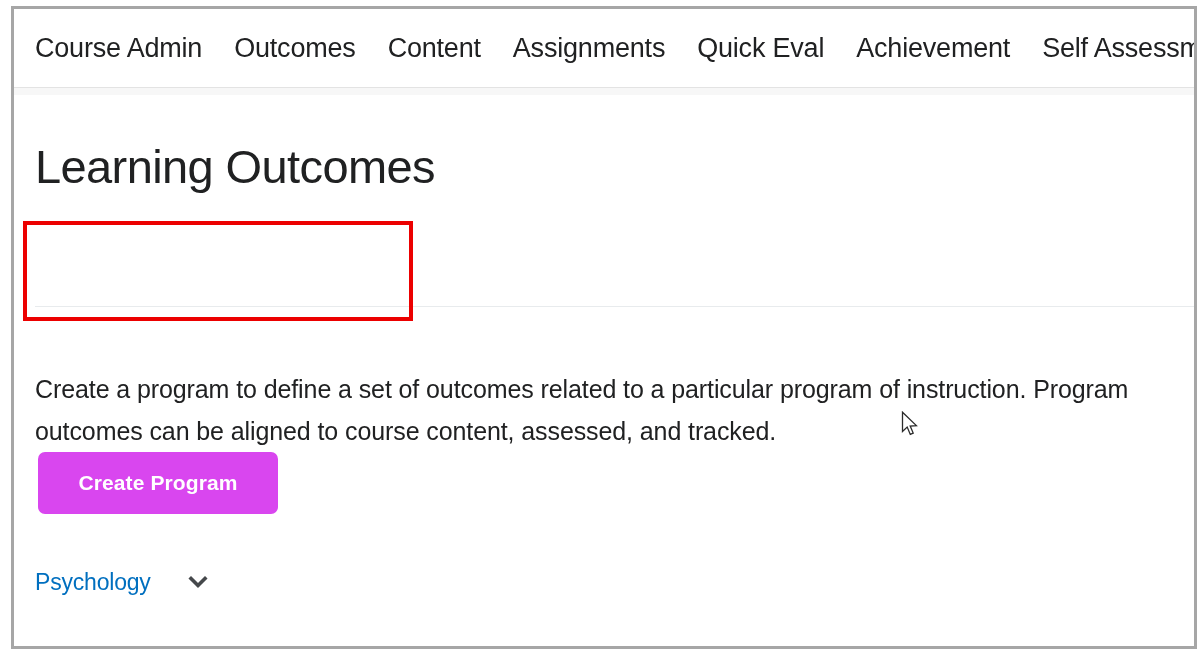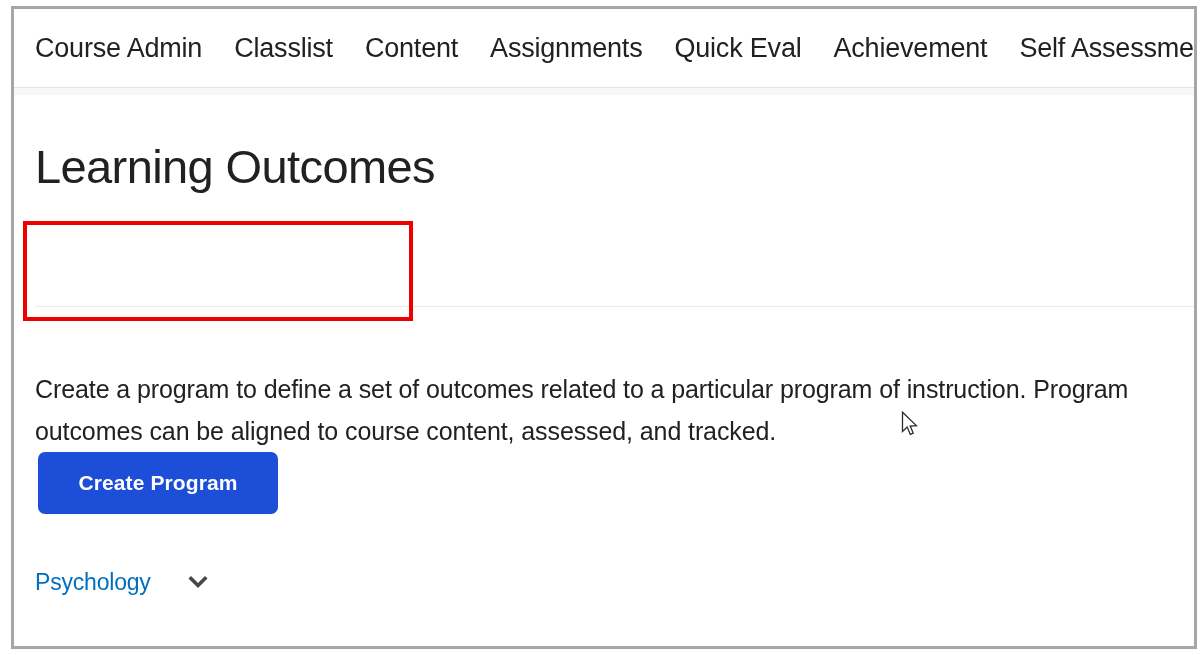--- a/index.html
+++ b/index.html
@@ -177,21 +177,21 @@
 
   
   #create-program-button {
     position: absolute;
     left: 24px;
     top: 357px;
     min-width: 240px;
     height: 62px;
     border: none;
     border-radius: 7px;
-    background: #1d4ed8;
+    background: #d946ef;
     color: #ffffff;
     font-family: "Liberation Sans", "DejaVu Sans", sans-serif;
     font-size: 21px;
     font-weight: bold;
     letter-spacing: 0.1px;
     cursor: pointer;
     padding: 0 28px;
   }
 
   
@@ -238,21 +238,21 @@
 </head>
 <body>
 
 <div id="screen">
 
   <div id="window-frame">
 
     <div id="nav-bar">
       <div id="nav-list">
         <div class="nav-item">Course Admin</div>
-        <div class="nav-item">Classlist</div>
+        <div class="nav-item">Outcomes</div>
         <div class="nav-item">Content</div>
         <div class="nav-item">Assignments</div>
         <div class="nav-item">Quick Eval</div>
         <div class="nav-item">Achievement</div>
         <div class="nav-item">Self Assessments</div>
       </div>
     </div>
     <div id="nav-shadow"></div>
 
     <div id="page-body">

